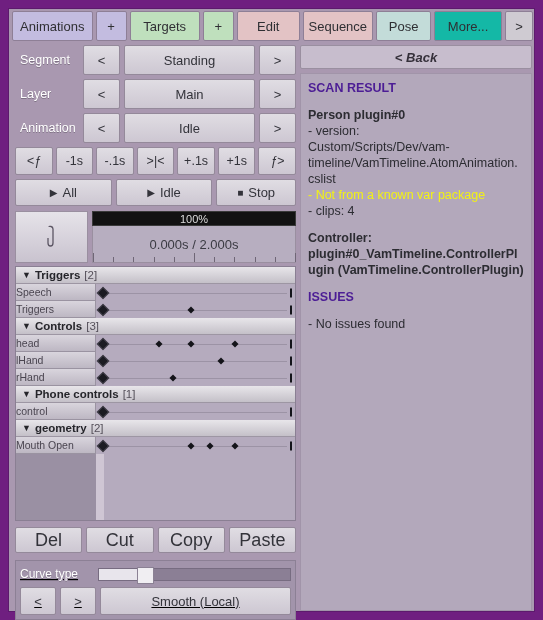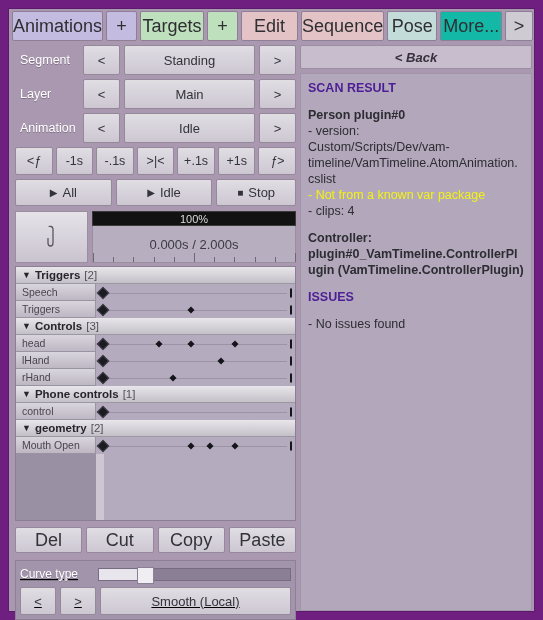--- a/index.html
+++ b/index.html
@@ -37,21 +37,21 @@
     gap: 3px;
     padding: 0 1px;
     align-items: stretch;
   }
   .tbtn {
     border: 1px solid #8e7f96;
     border-radius: 2px;
     display: flex;
     align-items: center;
     justify-content: center;
-    font-size: 18px;
+    font-size: 13px;
     color: #2f2f33;
     cursor: pointer;
     user-select: none;
     white-space: nowrap;
   }
   .tb-lav  { background: #c3bce0; }
   .tb-grn  { background: #bfe0bd; }
   .tb-pnk  { background: #e3c3c5; }
   .tb-tel  { background: #c3dcd9; }
   .tb-vio  { background: #14b8a6; }
@@ -195,21 +195,21 @@
     align-items: stretch;
   }
   .tname {
     width: 80px;
     flex: none;
     background: linear-gradient(#d9d5dd, #bdb7c3);
     border-right: 1px solid #9a93a1;
     border-bottom: 1px solid #9a93a1;
     display: flex;
     align-items: center;
-    padding-left: 6px;
+    padding-left: 0;
     font-size: 10.5px;
     color: #4a4550;
     overflow: hidden;
     white-space: nowrap;
   }
   .tlane {
     flex: 1 1 auto;
     background: #b5abbe;
     position: relative;
   }

